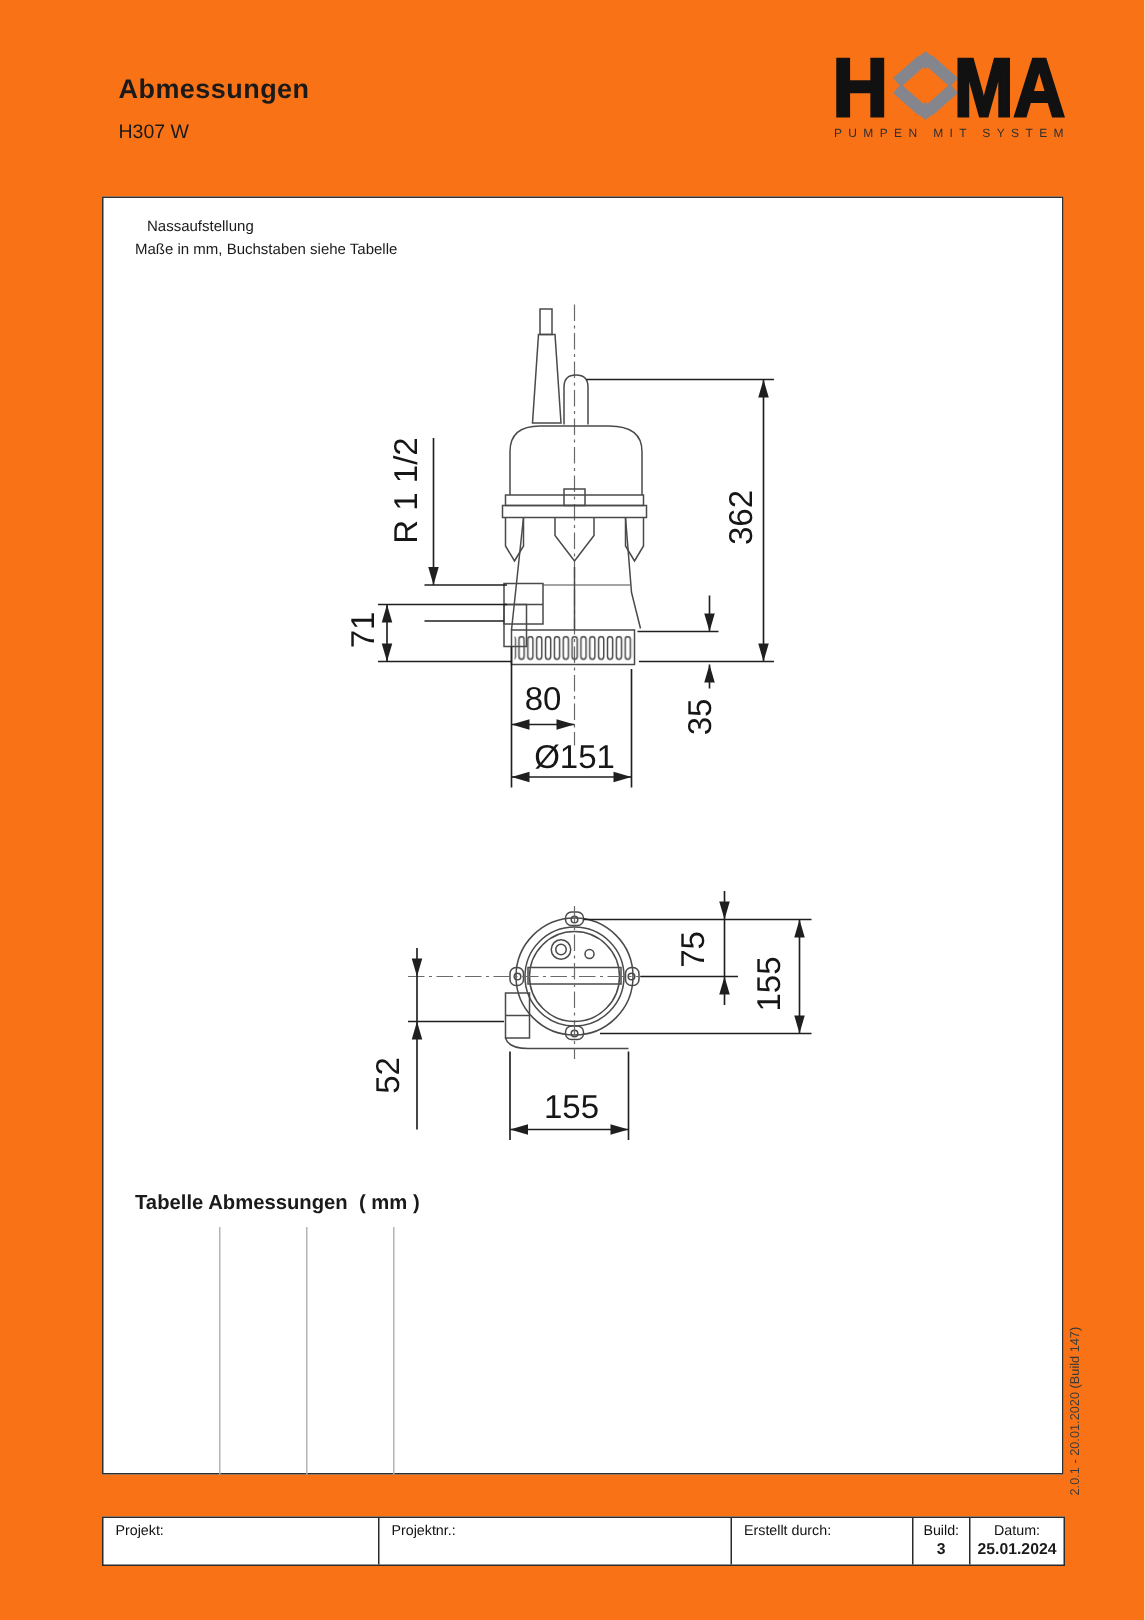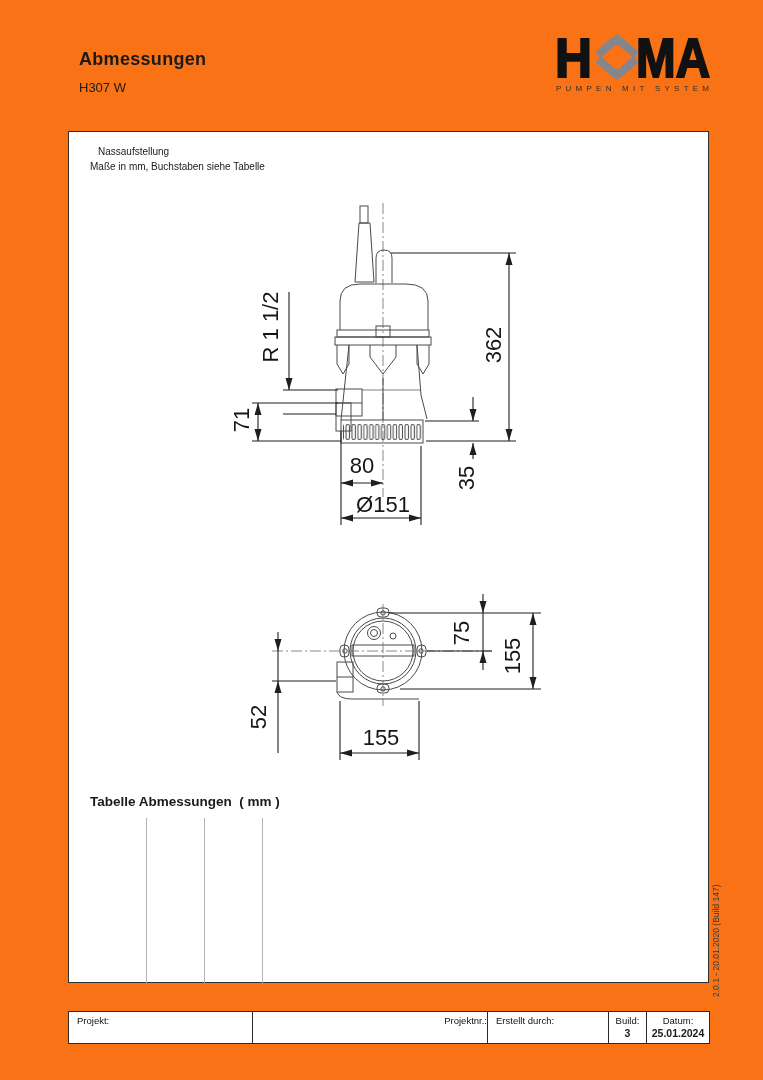--- a/index.html
+++ b/index.html
@@ -214,21 +214,21 @@
   <div class="abs colline" style="left:146px;"></div>
   <div class="abs colline" style="left:204px;"></div>
   <div class="abs colline" style="left:262px;"></div>
 
   <div class="abs version">2.0.1 - 20.01.2020 (Build 147)</div>
 
   <div class="abs footer">
     <div class="fcell" style="width:184px;">
       <div class="flabel">Projekt:</div>
     </div>
-    <div class="fcell" style="width:235px;text-align:right;">
+    <div class="fcell" style="width:235px;">
       <div class="flabel">Projektnr.:</div>
     </div>
     <div class="fcell" style="width:121px;">
       <div class="flabel">Erstellt durch:</div>
     </div>
     <div class="fcell center" style="width:38px;">
       <div class="flabel">Build:</div>
       <div class="fvalue">3</div>
     </div>
     <div class="fcell center" style="flex:1;">

